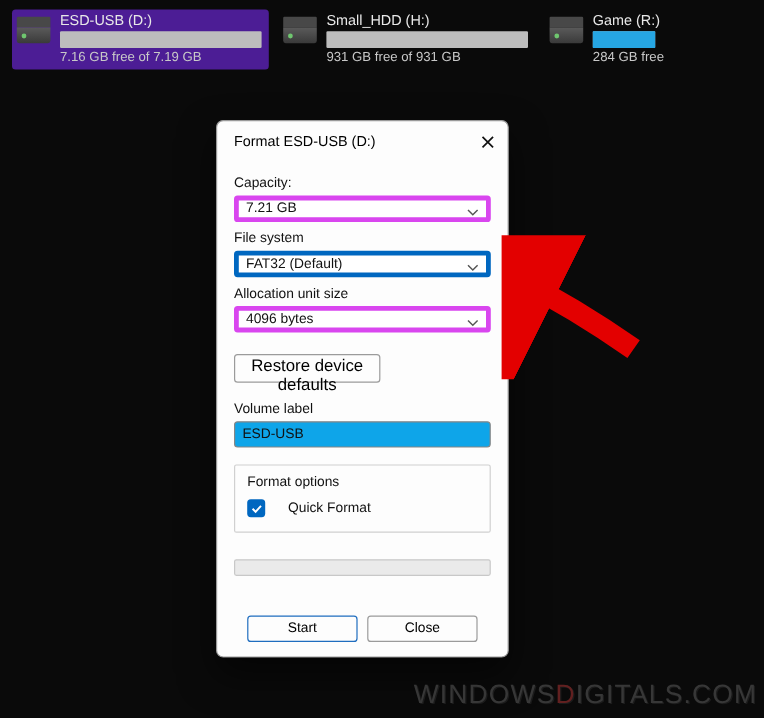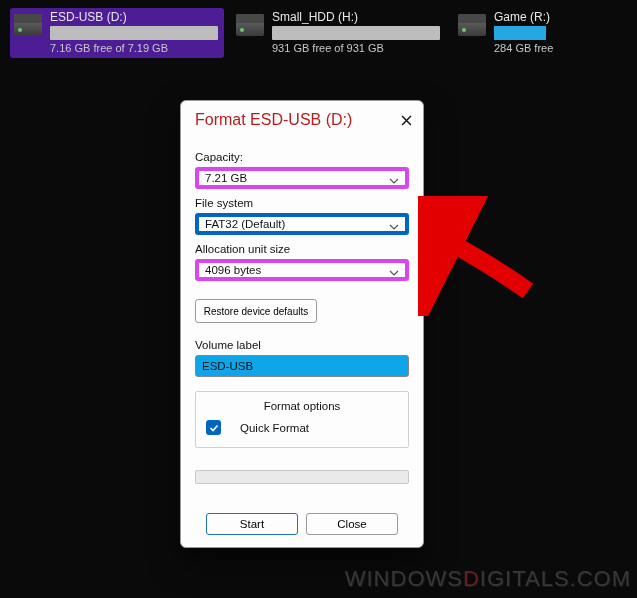--- a/index.html
+++ b/index.html
@@ -17,33 +17,33 @@
     .drive-bar.partial { width: 52px; }
     .drive-bar .fill { position:absolute; left:0; top:0; bottom:0; background:#26a6e3; }
     .drive-free { color: #c8c8c8; font-size: 11px; margin-top: 2px; }
     .dialog {
       position: absolute; left: 180px; top: 100px; width: 244px; height: 448px;
       background: #fdfdfd; border: 1px solid #9a9a9a; border-radius: 6px;
       box-shadow: 0 14px 30px rgba(0,0,0,.55);
       display: flex; flex-direction: column;
     }
     .titlebar { display:flex; align-items:center; justify-content:space-between; padding:10px 10px 6px 14px; }
-    .titlebar span { font-size: 16px; color:#b91c1c; }
+    .titlebar span { font-size: 12px; color:#000000; }
     .close-x { width:14px; height:14px; display:flex; align-items:center; justify-content:center; cursor:pointer; }
     .close-x svg { width:11px; height:11px; }
     .body { padding: 8px 14px 0 14px; flex:1; display:flex; flex-direction:column; }
     .label { font-size: 11.5px; color:#111; margin-top:8px; margin-bottom:4px; }
     .select { width:100%; height:22px; background:#fff; border:4px solid #d946ef; border-radius:3px; font-size:11.5px; padding:0 22px 0 6px; position:relative; display:flex; align-items:center; color:#111; cursor:pointer; }
     .select.highlight { border-color:#0067c0; }
     .select .chev { position:absolute; right:6px; top:5px; }
     .chev svg { width:10px; height:10px; }
     .input { width:100%; height:22px; background:#0ea5e9; border:1px solid #868686; border-radius:3px; font-size:11.5px; padding:0 6px; color:#111; }
-    .btn-default { width:122px; height:24px; margin-top:18px; background:#fdfdfd; border:1px solid #9b9b9b; border-radius:3px; font-size:10px; cursor:pointer; }
+    .btn-default { width:122px; height:24px; margin-top:18px; background:#fdfdfd; border:1px solid #9b9b9b; border-radius:3px; font-size:14px; cursor:pointer; }
     .fieldset { margin-top:14px; border:1px solid #d0d0d0; border-radius:2px; padding:8px 10px 12px; }
-    .fieldset .legend { font-size:11.5px; color:#111; margin-bottom:8px;text-align:center; }
+    .fieldset .legend { font-size:11.5px; color:#111; margin-bottom:8px; }
     .chk-row { display:flex; align-items:center; gap:19px; }
     .chk { width:15px; height:15px; background:#0067c0; border-radius:3px; display:flex; align-items:center; justify-content:center; cursor:pointer; }
     .chk svg { width:10px; height:10px; }
     .chk-label { font-size:11.5px; color:#111; }
     .progress { margin-top:22px; height:14px; width:100%; background:#eaeaea; border:1px solid #c8c8c8; border-radius:2px; }
     .actions { display:flex; gap:8px; justify-content:center; padding:10px 12px 12px; }
     .actions button { width:92px; height:22px; background:#fdfdfd; border:1px solid #9b9b9b; border-radius:3px; font-size:11.5px; cursor:pointer; }
     .actions .primary { border-color:#1f6dbf; }
     .arrow { position:absolute; left:418px; top:196px; pointer-events:none; }
     .watermark { position:absolute; right:6px; bottom:6px; font-family: Impact, "Arial Black", sans-serif; font-size:22px; letter-spacing:1px; color:#5d5d5d; opacity:.55; text-shadow:1px 1px 0 #2a2a2a; }

